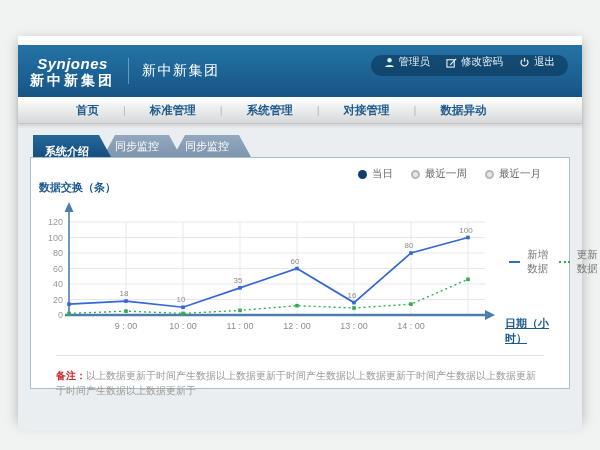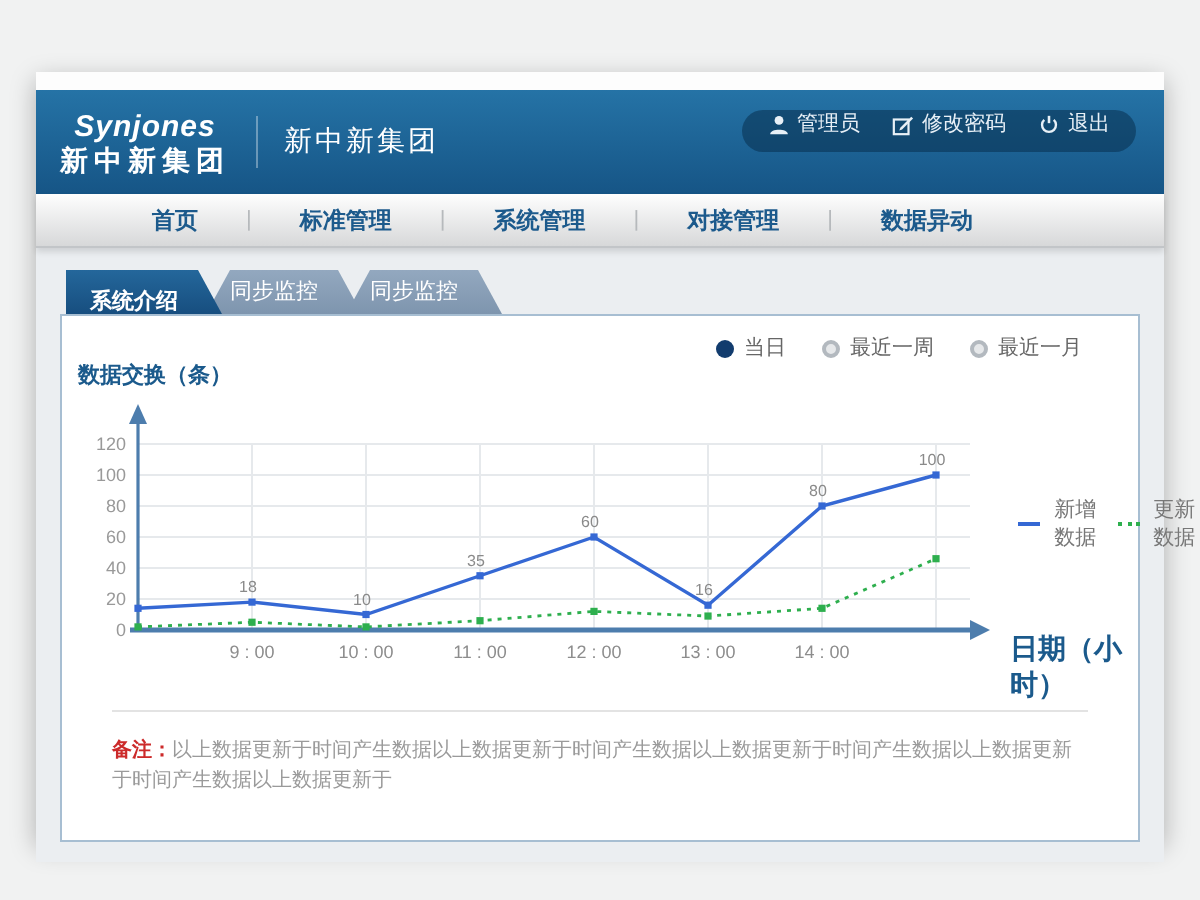--- a/index.html
+++ b/index.html
@@ -51,32 +51,32 @@
     padding:0 22px 0 12px; cursor:pointer; white-space:nowrap;
     clip-path:polygon(12px 0, calc(100% - 12px) 0, 100% 100%, 0 100%);
     background:linear-gradient(#93a8bf,#7e95ae); margin-left:-8px;flex-direction:column;
   }
   .tab.active {
     background:linear-gradient(#24679b,#174e7f); font-weight:bold;
     clip-path:polygon(0 0, calc(100% - 12px) 0, 100% 100%, 0 100%);
     margin-left:0; display:flex; align-items:center; gap:5px; z-index:1;
   }
   .panel {
-    background:#fff; border:1px solid #a7bed2; margin:0 12px; height:264px; position:relative;
+    background:#fff; border:1px solid #a7bed2; margin:0 12px; height:232px; position:relative;
   }
 
   
   .radio-group { position:absolute; top:9px; right:28px; display:flex; gap:18px; }
   .radio-option { display:flex; align-items:center; gap:5px; font-size:10.5px; color:#666; cursor:pointer; }
   .radio-dot { width:9px; height:9px; border-radius:50%; }
   .radio-dot.sel { background:#123c6e; }
   .radio-dot.unsel { background:#e6e8ea; border:2px solid #b3b9bf; }
 
   .y-axis-title { position:absolute; top:22px; left:8px; font-size:11px; font-weight:bold; color:#1b5a8c; }
-  .x-axis-title { position:absolute; top:158px; left:474px; font-size:14px; font-weight:bold; color:#1b5a8c; }
+  .x-axis-title { position:absolute; top:158px; left:474px; font-size:11px; font-weight:bold; color:#1b5a8c;text-decoration:underline; }
   #chart { position:absolute; left:8px; top:40px; }
 
   .legend { position:absolute; left:478px; top:90px; display:flex; flex-direction:row; gap:10px; }
   .legend-row { display:flex; align-items:center; gap:7px; }
   .legend-swatch { width:22px; height:0; }
   .legend-swatch.solid { border-top:2px solid #3568d4; }
   .legend-swatch.dotted { border-top:2px dotted #2eaf4e; }
   .legend-label { font-size:10.5px; color:#777; }
 
   .note-divider { position:absolute; left:25px; right:25px; top:197px; height:1px; background:#e3e3e3; }

